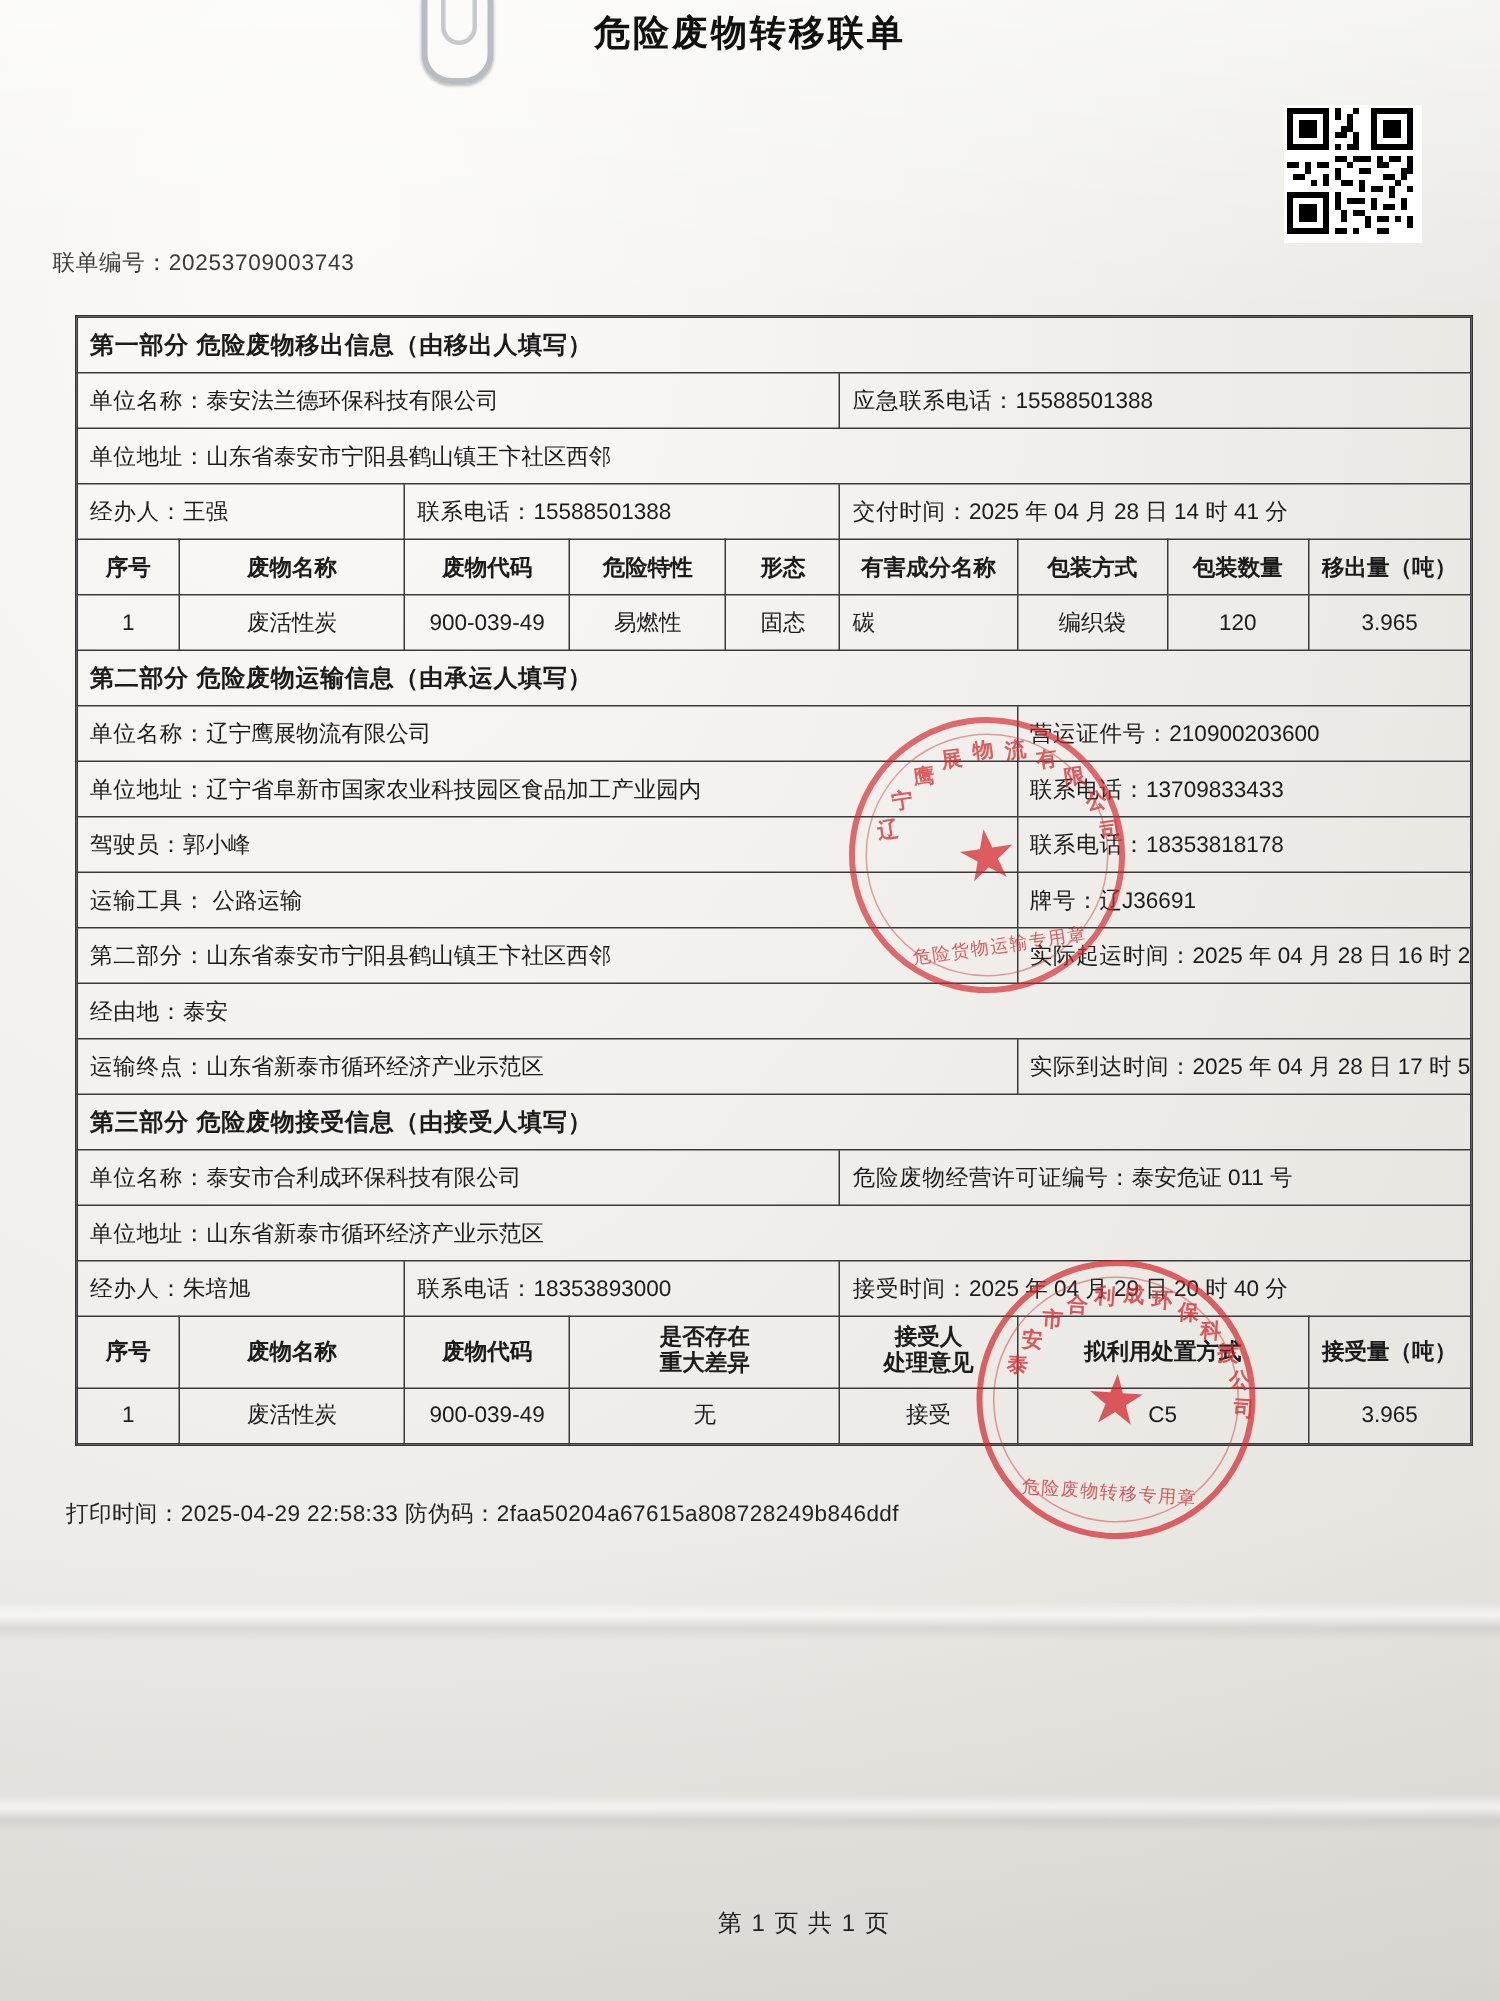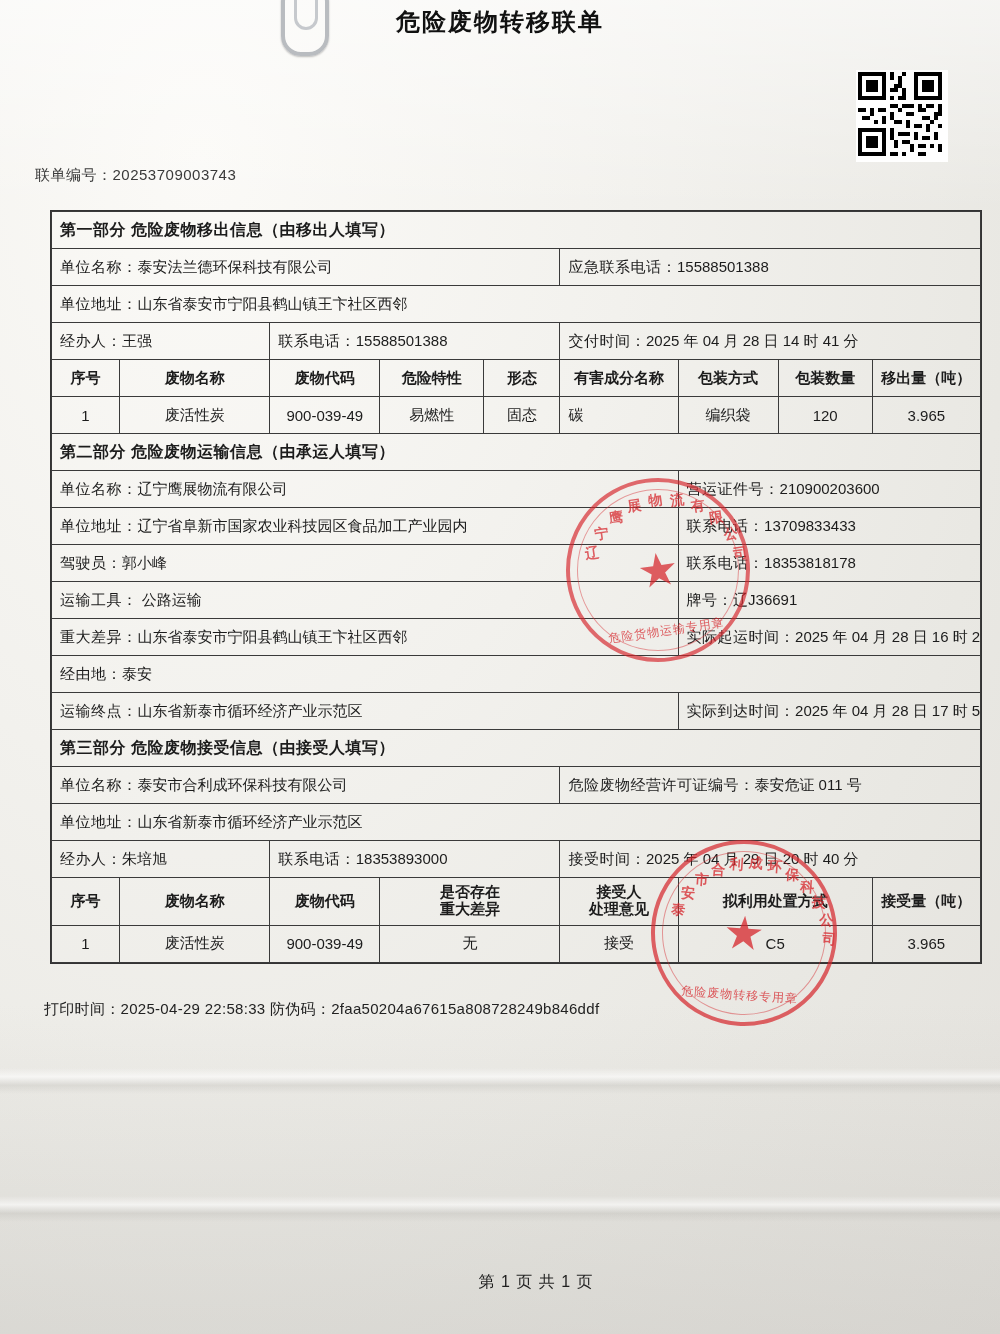--- a/index.html
+++ b/index.html
@@ -297,21 +297,21 @@
   <tr>
     <td colspan="6">
       <span class="lbl">运输工具：</span>&nbsp;<span>公路运输</span>
     </td>
     <td colspan="3">
       <span class="lbl">牌号：</span><span>辽J36691</span>
     </td>
   </tr>
   <tr>
     <td colspan="6">
-      <span class="lbl">重大差异：</span><span>山东省泰安市宁阳县鹤山镇王卞社区西邻</span>
+      <span class="lbl">第二部分：</span><span>山东省泰安市宁阳县鹤山镇王卞社区西邻</span>
     </td>
     <td colspan="3">
       <span class="lbl">实际起运时间：</span><span>2025 年 04 月 28 日 16 时 29 分</span>
     </td>
   </tr>
   <tr>
     <td colspan="9">
       <span class="lbl">经由地：</span><span>泰安</span>
     </td>
   </tr>

